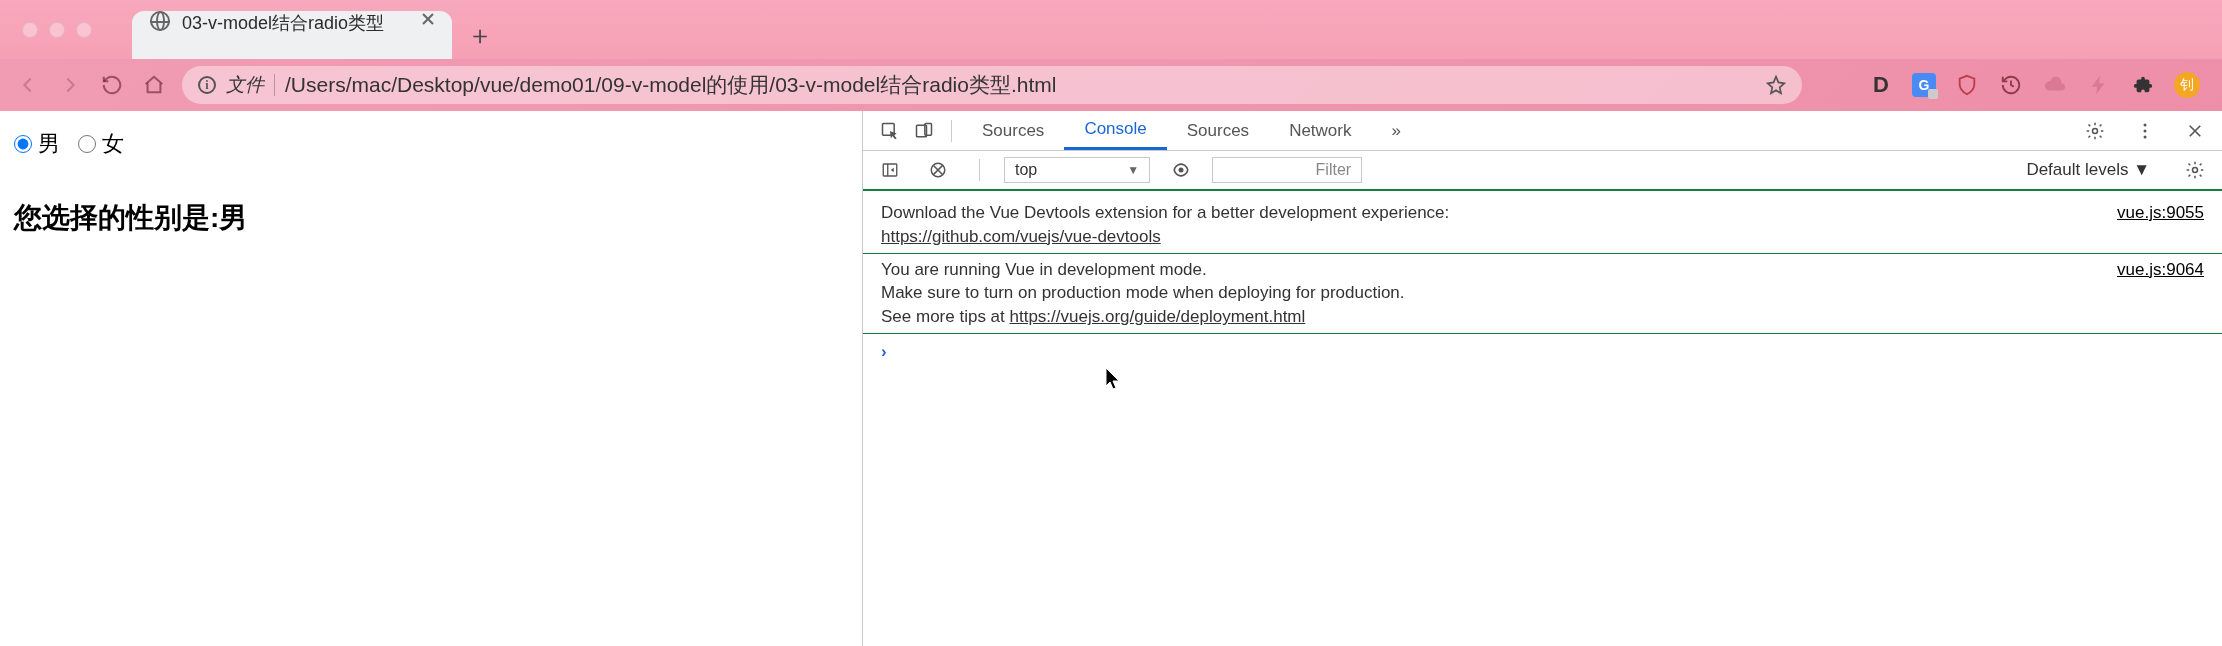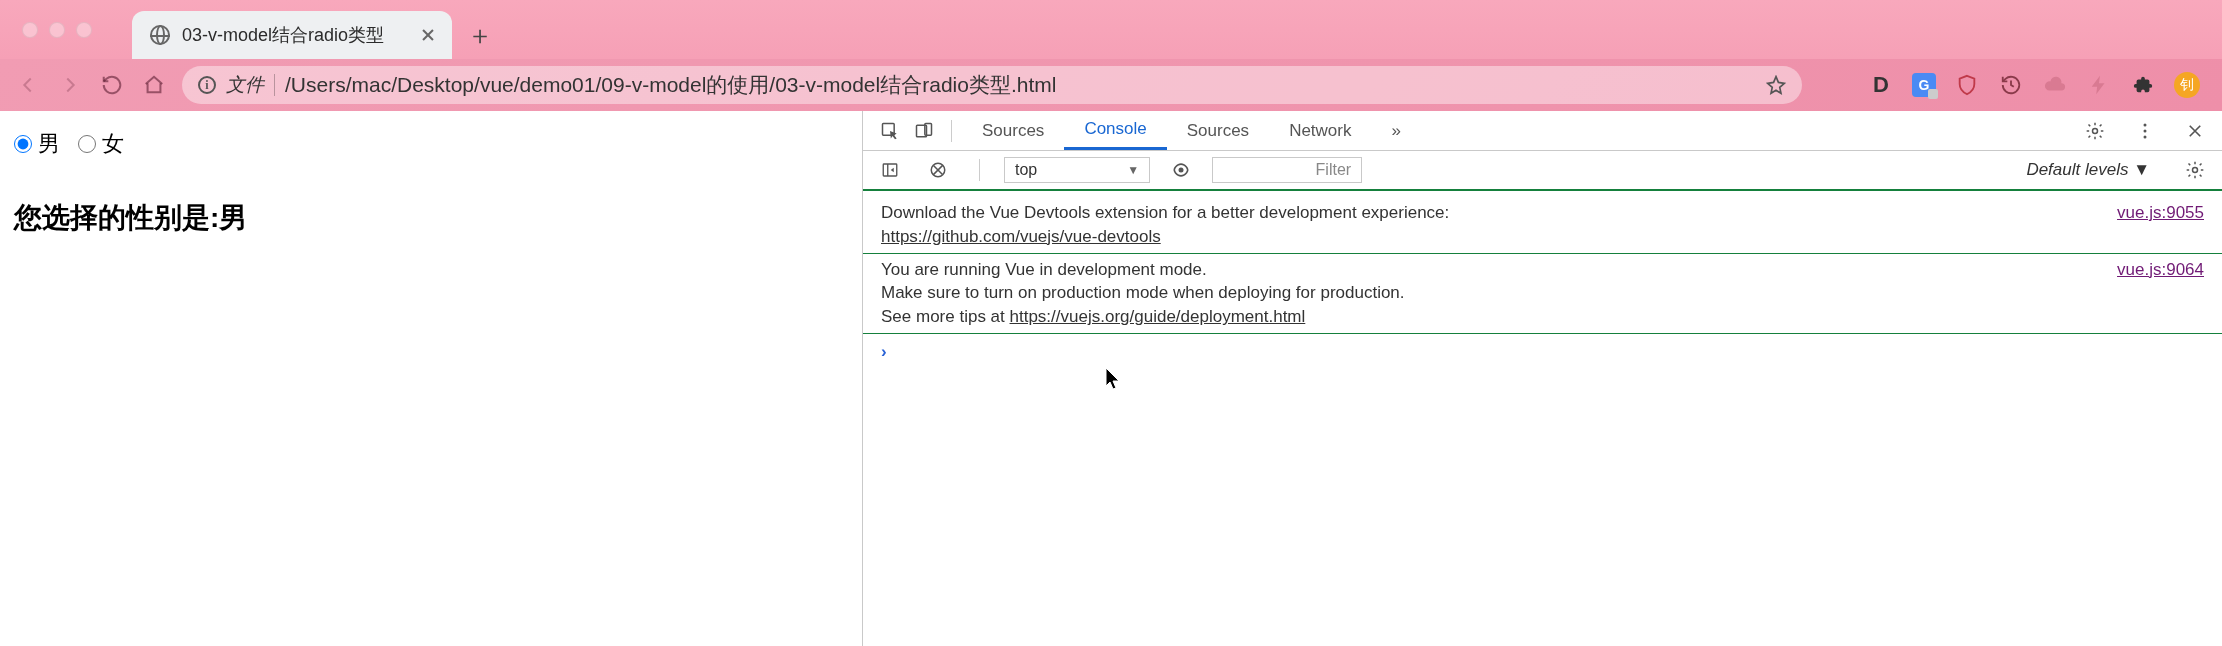--- a/index.html
+++ b/index.html
@@ -3,21 +3,21 @@
 <meta charset="utf-8">
 <style>
 * { margin: 0; padding: 0; box-sizing: border-box; font-family: -apple-system, BlinkMacSystemFont, "Segoe UI", sans-serif; }
 body { width: 2222px; height: 646px; overflow: hidden; background: #fff; }
 
 
 .title-bar { height: 59px; background: linear-gradient(#f8a8bc, #f6a0b6); display: flex; align-items: center; position: relative; }
 .traffic-lights { display: flex; gap: 11px; padding-left: 22px; }
 .tl { width: 16px; height: 16px; border-radius: 50%; background: rgba(255,255,255,0.35); border: 1px solid rgba(0,0,0,0.08); }
 .tabs-row { display: flex; align-items: flex-end; margin-left: 40px; height: 100%; }
-.tab { background: #eef0f2; height: 48px; border-radius: 12px 12px 0 0; display: flex; align-items: center; padding: 0 16px 0 18px; gap: 12px; min-width: 320px; }
+.tab { background: #eef0f2; height: 48px; border-radius: 12px 12px 0 0; display: flex; padding: 0 16px 0 18px; gap: 12px; min-width: 320px; }
 .tab .globe { width: 20px; height: 20px; border: 2px solid #666; border-radius: 50%; position: relative; }
 .tab .globe::before { content: ""; position: absolute; left: 50%; top: -2px; bottom: -2px; width: 9px; margin-left: -4.5px; border: 2px solid #666; border-radius: 50%; box-sizing: border-box; }
 .tab .globe::after { content: ""; position: absolute; left: -2px; right: -2px; top: 50%; height: 2px; background: #666; }
 .tab-title { color: #2b2b2b; font-size: 18px; white-space: nowrap; }
 .tab-close { width: 16px; height: 16px; position: relative; margin-left: auto; }
 .tab-close::before, .tab-close::after { content: ""; position: absolute; left: 50%; top: 50%; width: 14px; height: 2px; background: #666; transform-origin: center; }
 .tab-close::before { transform: translate(-50%,-50%) rotate(45deg); }
 .tab-close::after  { transform: translate(-50%,-50%) rotate(-45deg); }
 .new-tab { width: 40px; height: 40px; display: flex; align-items: center; justify-content: center; color: #444; font-size: 26px; margin-left: 8px; margin-bottom: 4px; }
 
@@ -55,25 +55,25 @@
 .dt-tabs { height: 40px; border-bottom: 1px solid #c9c9c9; display: flex; align-items: center; padding: 0 10px; gap: 0; }
 .dt-ic { width: 34px; height: 34px; display: flex; align-items: center; justify-content: center; color: #555; }
 .dt-sep { width: 1px; height: 22px; background: #ccc; margin: 0 10px; }
 .dt-tab { padding: 0 20px; height: 100%; display: flex; align-items: center; color: #555; font-size: 17px; }
 .dt-tab.active { color: #1967d2; border-bottom: 3px solid #1967d2; }
 .dt-right { margin-left: auto; display: flex; align-items: center; gap: 16px; }
 .dt-filter-row { height: 40px; border-bottom: 2px solid #15803d; display: flex; align-items: center; padding: 0 10px; gap: 14px; }
 .dt-sel { border: 1px solid #c9c9c9; height: 26px; padding: 0 10px; display: flex; align-items: center; gap: 90px; font-size: 16px; color: #333; }
 .dt-sel .chev { font-size: 12px; color: #666; }
 .dt-filter { border: 1px solid #c9c9c9; height: 26px; padding: 0 10px; width: 150px; font-size: 16px; color: #888; display:flex; align-items:center;justify-content:flex-end;}
-.dt-levels { margin-left: auto; display: flex; align-items: center; gap: 6px; color: #333; font-size: 17px; font-style: italic; }
+.dt-levels { margin-left: auto; display: flex; align-items: center; gap: 6px; color: #333; font-size: 17px; }
 .dt-logs { flex: 1; font-family: Menlo, Consolas, monospace; font-size: 17px; line-height: 1.4; padding: 6px 0; overflow: hidden; }
 .log { display: flex; padding: 4px 18px; border-bottom: 1px solid #15803d; }
 .log .msg { flex: 1; white-space: pre-wrap; }
-.log .src { color: #701a75; text-decoration: underline; white-space: nowrap; padding-left: 20px; }
+.log .src { color: #000000; text-decoration: underline; white-space: nowrap; padding-left: 20px; }
 .log a { color: #333; text-decoration: underline; }
 .prompt { padding: 6px 18px; color: #2962d6; font-weight: bold; }
 
 svg { display: block; }
 .cursor-ptr { position: absolute; left: 1105px; top: 367px; }
 </style>
 </head>
 <body>
 
 <div class="title-bar">

